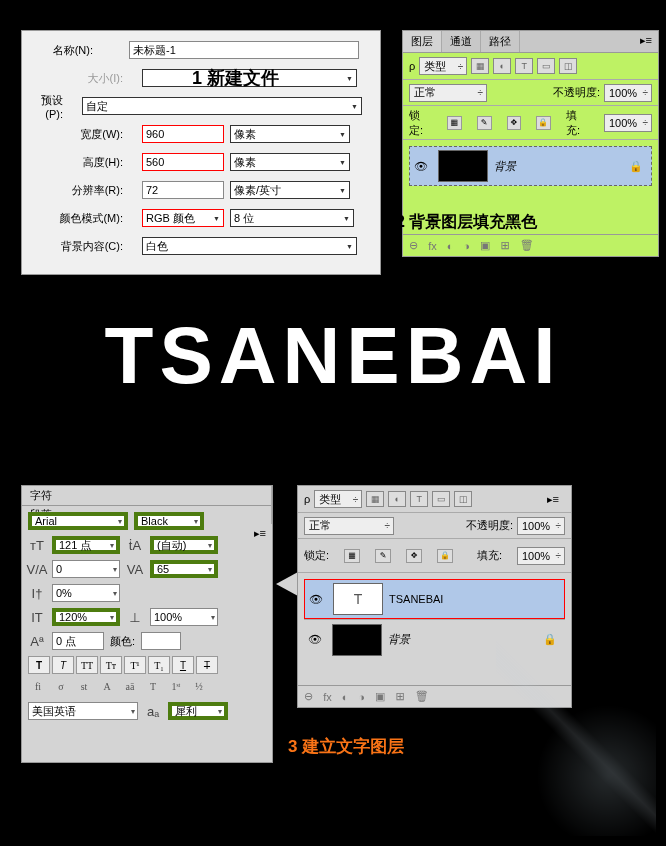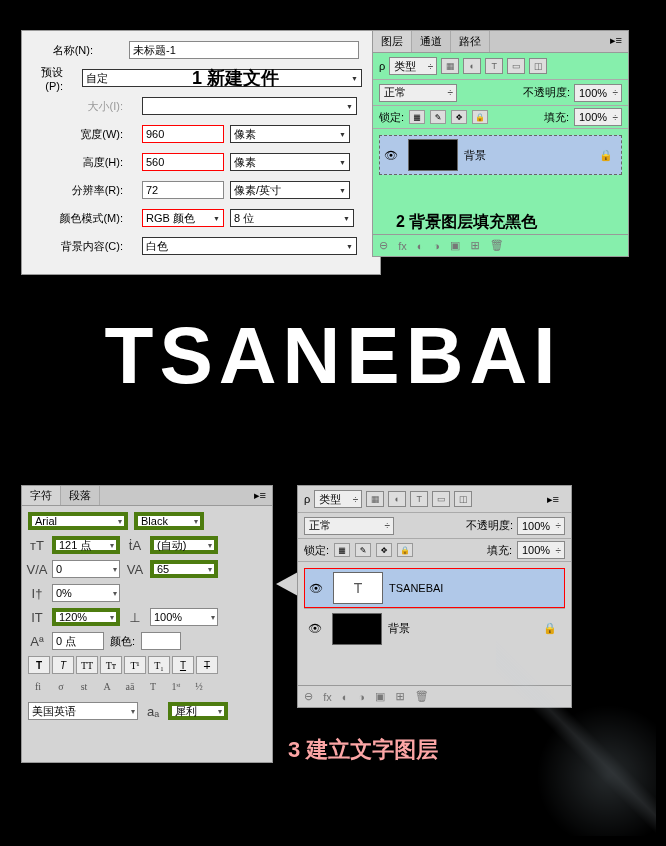--- a/index.html
+++ b/index.html
@@ -11,87 +11,87 @@
 .p1-label { text-align: right; width: 80px; padding-right: 19px; color: #000; }
 .p1-label.dim { color: #999; }
 .p1-input { height: 18px; border: 1px solid #888; background: #fff; padding: 0 3px; font-size: 11px; }
 .p1-input.red { border: 1px solid #f00; }
 .p1-select { height: 18px; border: 1px solid #333; background: #fff; padding: 0 14px 0 3px; position: relative; display: inline-flex; align-items: center; font-size: 11px; }
 .p1-select::after { content: "▼"; position: absolute; right: 3px; font-size: 7px; color: #333; }
 .p1-select.red { border: 1px solid #f00; }
 .step1-title { color: #000; font-weight: bold; font-size: 18px; position: absolute; left: 170px; top: 35px; }
 
 
-.panel2 { position: absolute; left: 372px; top: 30px; width: 257px; height: 227px; background: #86efac; border: 1px solid #999; font-size: 11px; }
+.panel2 { position: absolute; left: 402px; top: 30px; width: 257px; height: 227px; background: #bef264; border: 1px solid #999; font-size: 11px; }
 .p2-tabs { display: flex; background: #c8c8c8; border-bottom: 1px solid #999; height: 22px; }
 .p2-tab { padding: 3px 8px; border-right: 1px solid #aaa; font-size: 11px; }
 .p2-tab.active { background: #d4d4d4; }
 .p2-menu { margin-left: auto; padding: 3px 6px; }
 .p2-row { display: flex; align-items: center; padding: 3px 6px; gap: 4px; height: 26px; }
 .p2-select { height: 18px; border: 1px solid #888; background: #eee; padding: 0 14px 0 4px; position: relative; display: inline-flex; align-items: center; font-size: 11px; }
 .p2-select::after { content: "÷"; position: absolute; right: 3px; font-size: 10px; color: #555; }
 .p2-filter { width: 18px; height: 16px; border: 1px solid #888; background: #ddd; display: inline-flex; align-items: center; justify-content: center; font-size: 9px; color: #666; }
-.p2-lockrow { display: flex; align-items: center; padding: 11px 6px; gap: 5px; border-top: 1px solid #aaa; border-bottom: 1px solid #aaa; height: 24px; }
+.p2-lockrow { display: flex; align-items: center; padding: 11px 6px; gap: 15px; border-top: 1px solid #aaa; border-bottom: 1px solid #aaa; height: 35px; }
 .p2-lockicon { width: 16px; height: 14px; background: #ddd; border: 1px solid #999; display: inline-flex; align-items: center; justify-content: center; font-size: 8px; }
 .p2-layeritem { display: flex; align-items: center; margin: 6px 6px 0; background: #b0c8e8; height: 40px; border: 1px solid #888; }
 .p2-layeritem.active { border: 1px dashed #666; }
 .p2-eye { width: 22px; text-align: center; font-size: 11px; }
 .p2-thumb { width: 50px; height: 32px; background: #000; border: 1px solid #666; margin: 0 6px; display: flex; align-items: center; justify-content: center; color: #fff; font-size: 14px; }
-.p2-lname { flex: 1; font-size: 11px; }
+.p2-lname { flex: 1; font-style: italic; font-size: 11px; }
 .p2-lock { padding: 0 8px; color: #666; }
 .p2-bottom { position: absolute; bottom: 0; left: 0; right: 0; height: 22px; border-top: 1px solid #999; display: flex; align-items: center; padding: 0 6px; gap: 10px; font-size: 11px; color: #777; }
 .step2-title { color: #000; font-weight: bold; font-size: 16px; position: absolute; left: 396px; top: 212px; z-index: 5; }
 
 
 .bigtext { position: absolute; left: 0; right: 0; top: 310px; text-align: center; color: #fff; font-family: Arial, sans-serif; font-weight: 900; font-size: 80px; letter-spacing: 6px; }
 
 
 .panel3 { position: absolute; left: 21px; top: 485px; width: 252px; height: 278px; background: #d4d4d4; border: 1px solid #999; font-size: 11px; }
-.p3-tabs { display: flex; background: #c8c8c8; border-bottom: 1px solid #999; height: 20px; }
+.p3-tabs { display: flex; background: #c8c8c8; border-bottom: 1px solid #999; height: 20px; flex-direction: column; }
 .p3-tab { padding: 2px 8px; border-right: 1px solid #aaa; font-size: 11px; }
 .p3-tab.active { background: #d4d4d4; }
 .p3-body { padding: 6px; }
 .p3-row { display: flex; gap: 6px; margin-bottom: 6px; align-items: center; }
 .p3-icon { width: 18px; display: inline-flex; justify-content: center; color: #444; font-size: 13px; }
 .p3-input { height: 18px; border: 1px solid #888; background: #fff; padding: 0 12px 0 3px; position: relative; display: inline-flex; align-items: center; font-size: 11px; }
 .p3-input.red { border: 4px solid #4d7c0f; }
 .p3-input::after { content: "▾"; position: absolute; right: 2px; font-size: 8px; color: #555; }
 .p3-input.nodown::after { content: ""; }
 .p3-typestyle { display: flex; gap: 2px; flex-wrap: wrap; }
 .p3-ts { width: 22px; height: 18px; border: 1px solid #999; background: #eee; display: inline-flex; align-items: center; justify-content: center; font-size: 10px; font-family: serif; }
 .p3-opentype { display: flex; gap: 3px; margin-top: 4px; }
 .p3-ot { width: 20px; height: 16px; display: inline-flex; align-items: center; justify-content: center; font-size: 10px; font-family: serif; color: #555; }
 
 
 .panel4 { position: absolute; left: 297px; top: 485px; width: 275px; height: 223px; background: #d4d4d4; border: 1px solid #999; font-size: 11px; }
 .p4-layer2 { display: flex; align-items: center; margin: 0 6px; height: 40px; border-top: 1px solid #aaa; }
 
-.step3-title { color: #fca5a5; font-weight: bold; font-size: 22px; position: absolute; left: 288px; top: 735px; }
+.step3-title { color: #f97316; font-weight: bold; font-size: 17px; position: absolute; left: 288px; top: 735px; }
 
 
 .glass { position: absolute; right: 10px; bottom: 10px; width: 160px; height: 200px; opacity: 0.35; }
 .glass::before { content: ""; position: absolute; inset: 0; background: radial-gradient(circle at 70% 70%, rgba(180,200,210,0.6), transparent 40%), linear-gradient(45deg, transparent 45%, rgba(200,210,220,0.4) 50%, transparent 55%); }
 
 .callout { position: absolute; left: 276px; top: 572px; width: 0; height: 0; border-top: 12px solid transparent; border-bottom: 12px solid transparent; border-right: 22px solid #d4d4d4; }
 </style>
 </head>
 <body>
 
 <div class="panel1">
   <div class="p1-row">
     <span class="p1-label">名称(N):</span>
     <input class="p1-input" style="width: 230px; margin-left: 17px;" value="未标题-1">
   </div>
   <div class="p1-row">
+    <span class="p1-label dim" style="width:110px">大小(I):</span>
+    <div class="p1-select" style="width:215px;color:#bbb"></div>
+  </div>
+  <div class="p1-row">
     <span class="p1-label" style="width:50px">预设(P):</span>
     <div class="p1-select" style="width:280px">自定</div>
-  </div>
-  <div class="p1-row">
-    <span class="p1-label dim" style="width:110px">大小(I):</span>
-    <div class="p1-select" style="width:215px;color:#bbb"></div>
   </div>
   <div class="p1-row">
     <span class="p1-label" style="width:110px">宽度(W):</span>
     <input class="p1-input red" style="width: 82px;" value="960">
     <div class="p1-select" style="width:120px;margin-left:6px">像素</div>
   </div>
   <div class="p1-row">
     <span class="p1-label" style="width:110px">高度(H):</span>
     <input class="p1-input red" style="width: 82px;" value="560">
     <div class="p1-select" style="width:120px;margin-left:6px">像素</div>

